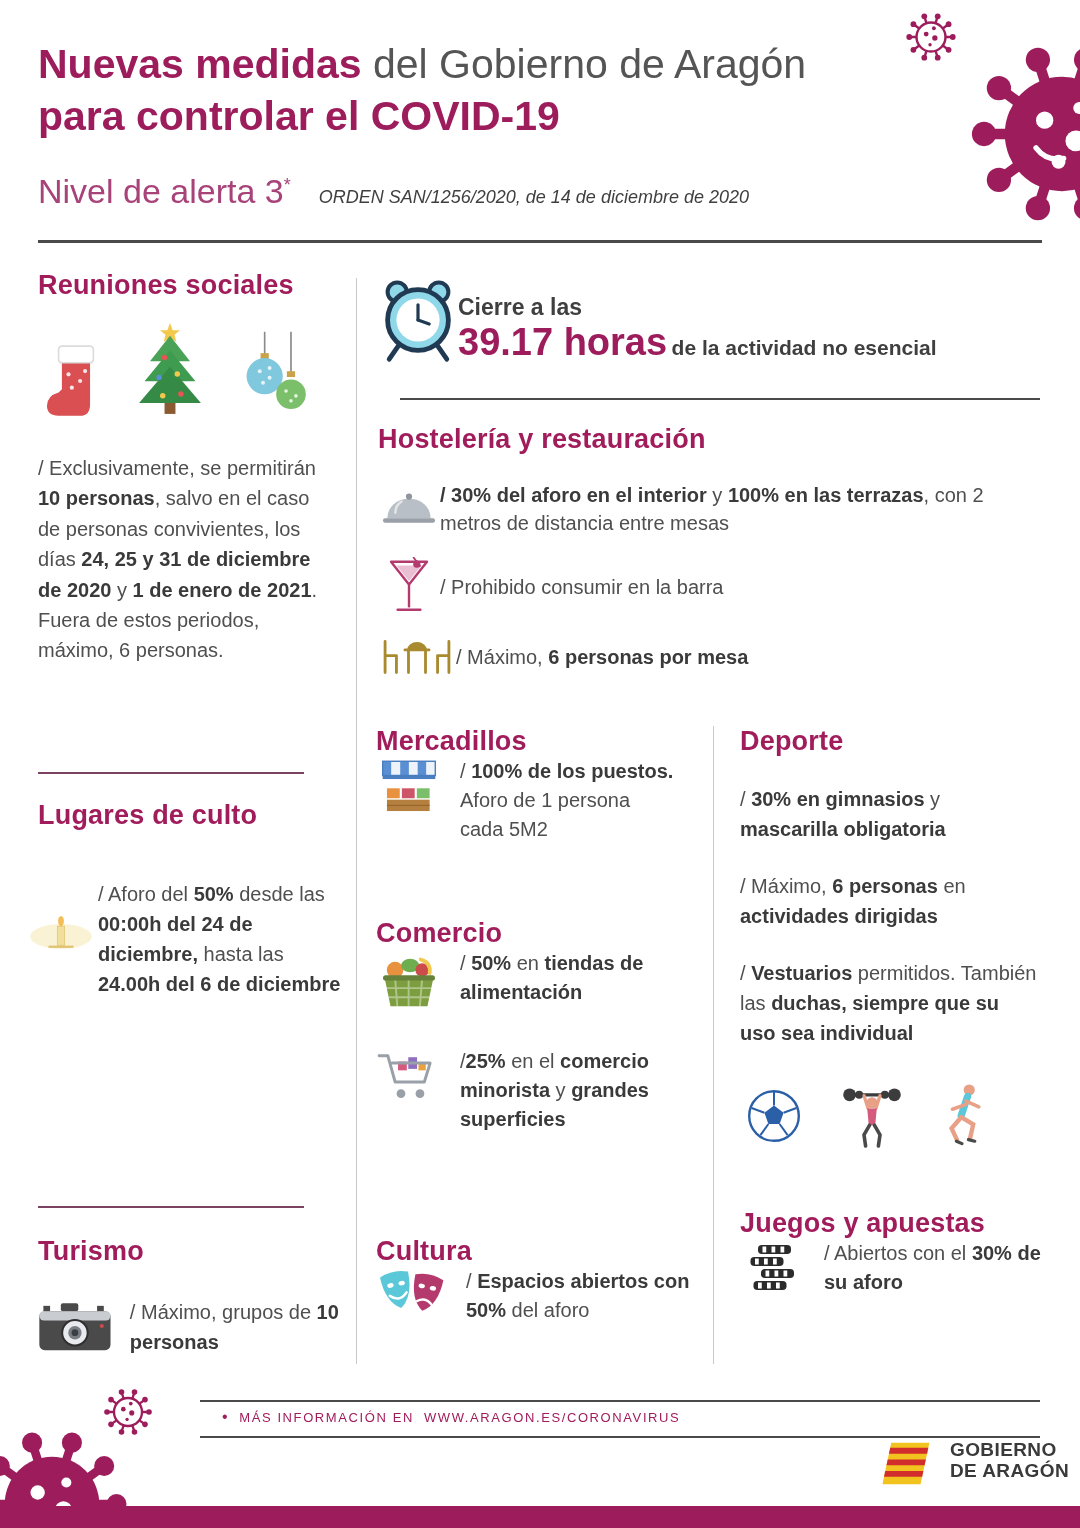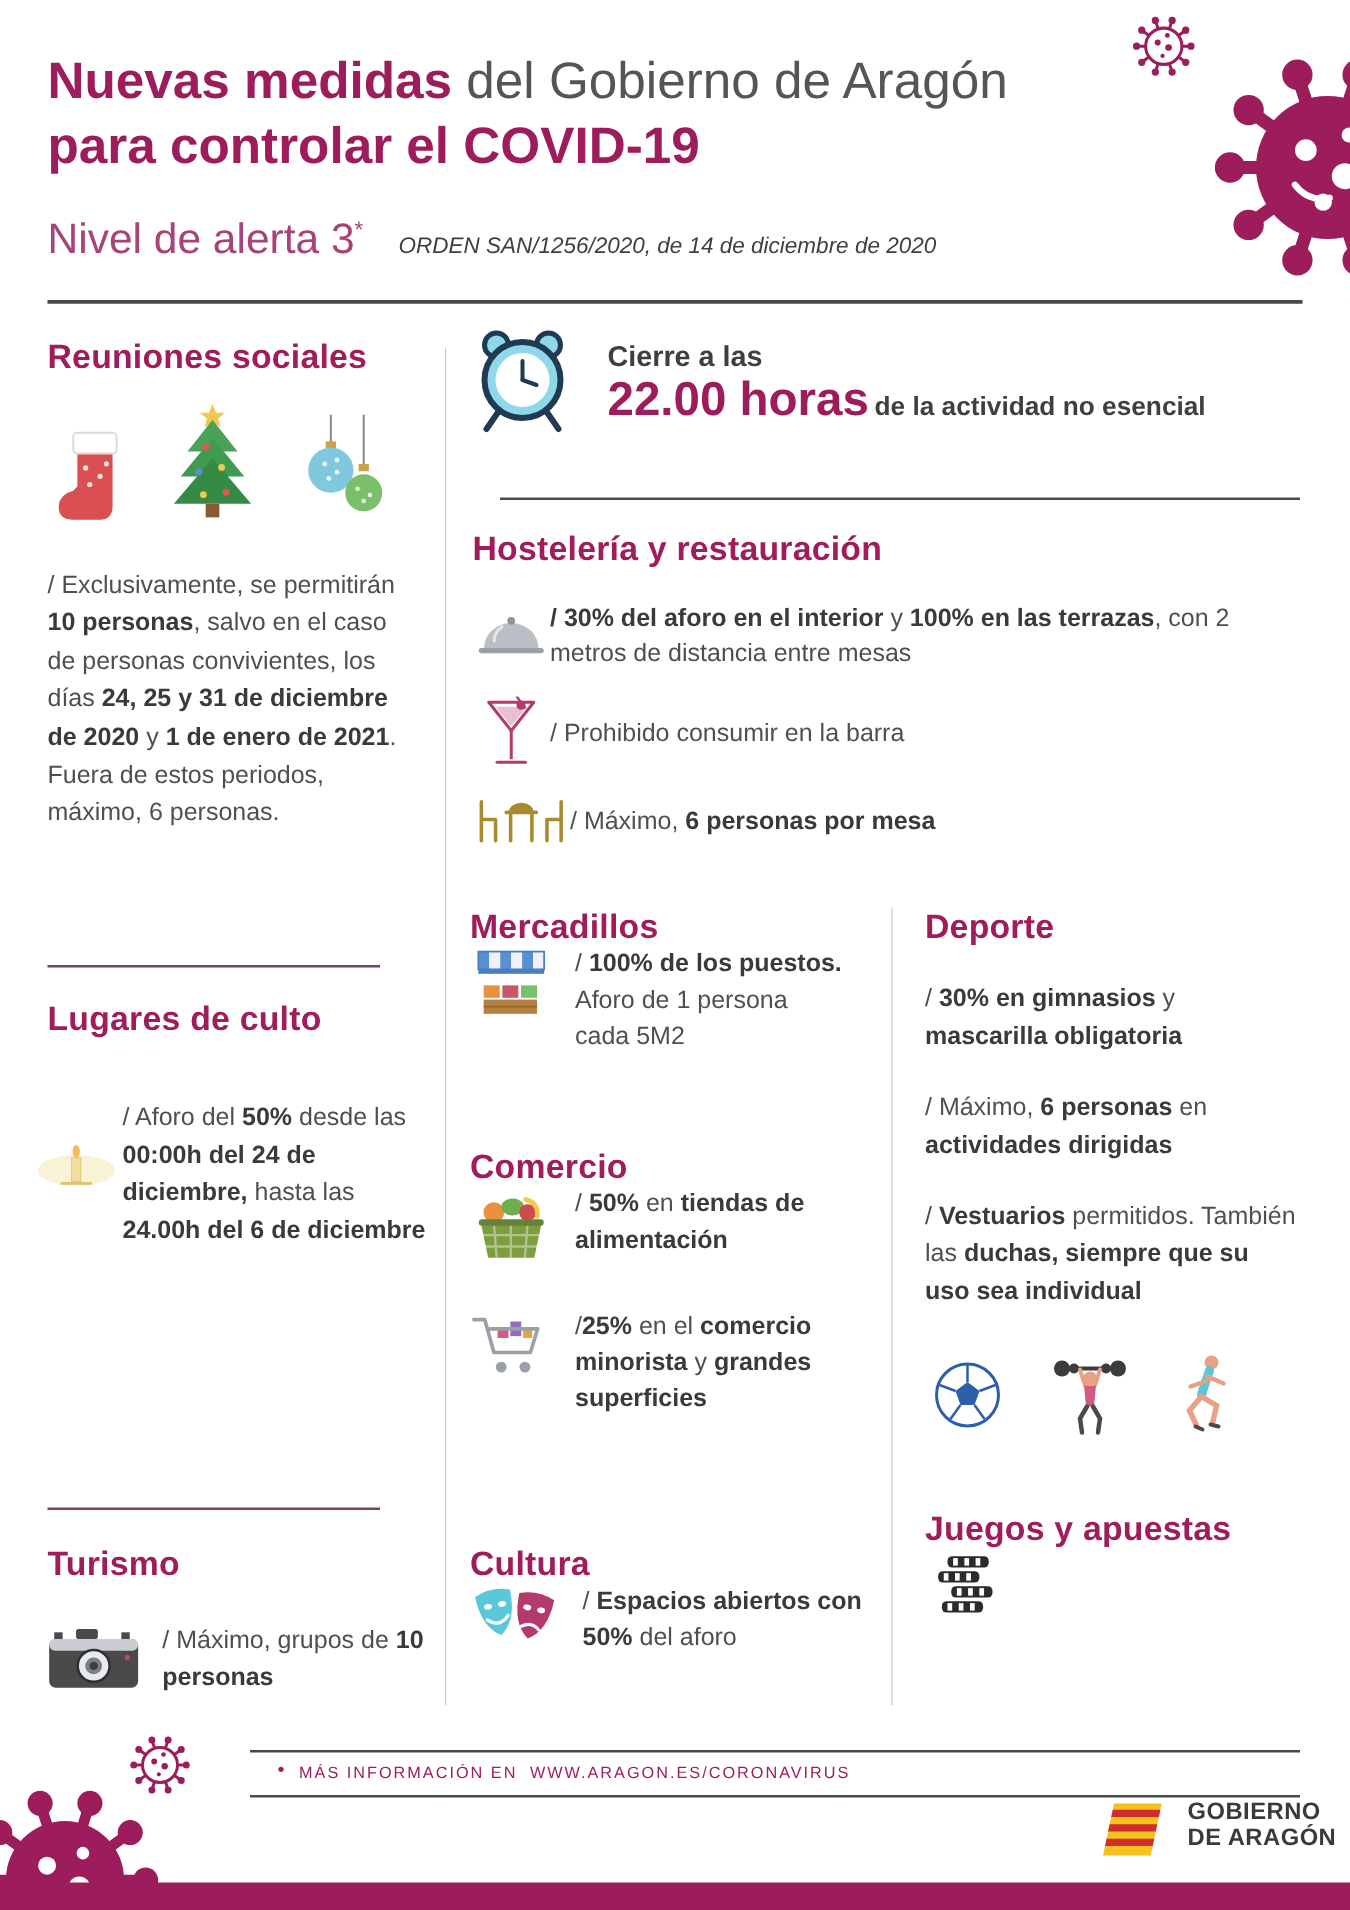--- a/index.html
+++ b/index.html
@@ -34,21 +34,21 @@
   .sec-culto{position:absolute;left:38px;top:800px;width:304px}
   .culto-item{position:relative;padding-left:60px;font-size:20px;line-height:1.5}
   .culto-item.first{margin-top:48px}
   .culto-item.second{margin-top:30px}
   .candle-wrap{position:absolute;left:-10px;top:34px;opacity:.85}
   .star-wrap{position:absolute;left:-4px;top:6px}
   .sec-turismo{position:absolute;left:38px;top:1236px;width:316px}
   .tur-row{display:flex;align-items:center;gap:18px;margin-top:26px}
 
   
-  .sec-cierre{position:absolute;left:378px;top:260px;width:664px;display:flex;gap:28px;align-items:center}
+  .sec-cierre{position:absolute;left:378px;top:276px;width:664px;display:flex;align-items:flex-end}
   .cierre-lead{font-size:23px;font-weight:700;color:#3f3f3f;margin-top:6px}
   .cierre-time{font-size:38px;font-weight:700;color:#9d1d5c}
   .cierre-rest{font-size:21px;font-weight:700;color:#3f3f3f}
   .rule-cierre{position:absolute;left:400px;top:398px;width:640px;height:2px;background:#4a4a4a}
 
   
   .sec-host{position:absolute;left:378px;top:424px;width:662px}
   .host-item{display:flex;align-items:center;font-size:20px;line-height:1.4}
   .host-item .ic{flex:0 0 62px;display:flex;justify-content:center}
   .hi1{margin-top:26px}.hi2{margin-top:20px}.hi3{margin-top:18px}
@@ -462,21 +462,21 @@
     </div>
   </section>
 
   <section class="sec-cierre">
     <svg width="80" height="88">
         <use href="#clock"></use>
       </svg>
     <div>
       <div class="cierre-lead">Cierre a las</div>
       <div>
-        <span class="cierre-time">22.00 horas</span>
+        <span class="cierre-time">39.17 horas</span>
         <span class="cierre-rest"> de la actividad no esencial</span>
       </div>
     </div>
   </section>
   <div class="rule-cierre"></div>
 
   <section class="sec-host">
     <h2 class="h2">Hostelería y restauración</h2>
     <div class="host-item hi1">
       <span class="ic">
@@ -567,20 +567,21 @@
   </section>
 
   <section class="sec-jue">
     <h2 class="h2">Juegos y apuestas</h2>
     <div class="mid-row">
       <span class="ic">
           <svg width="60" height="60">
             <use href="#chips"></use>
           </svg>
         </span>
+      <p><span>/ Abiertos con el </span><span class="b">30% de su aforo</span></p>
     </div>
   </section>
 
   <div class="fline" style="top:1400px"></div>
   <div class="finfo">
     <span style="font-size:16px">•</span>
     <span>MÁS INFORMACIÓN EN</span>
     <span class="url">WWW.ARAGON.ES/CORONAVIRUS</span>
   </div>
   <div class="fline" style="top:1436px"></div>

